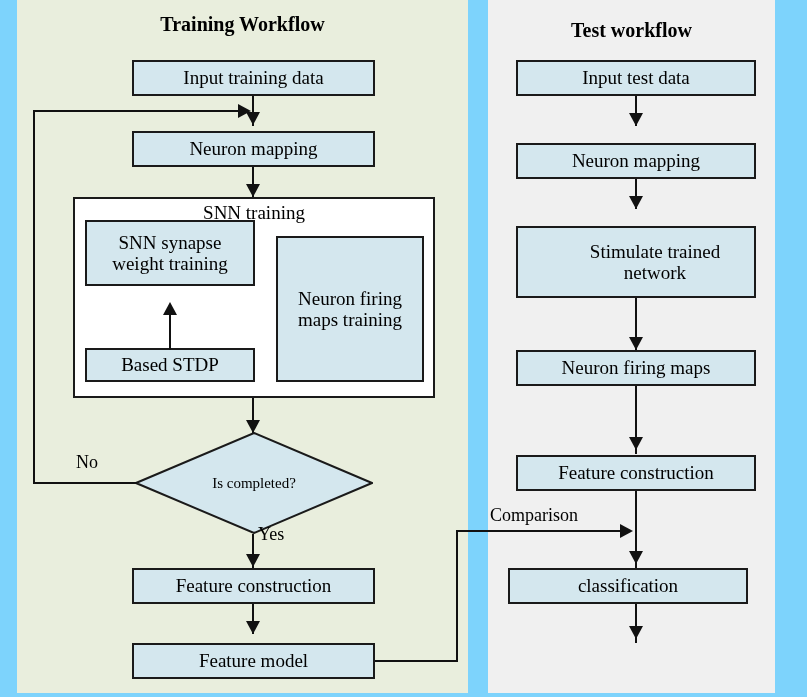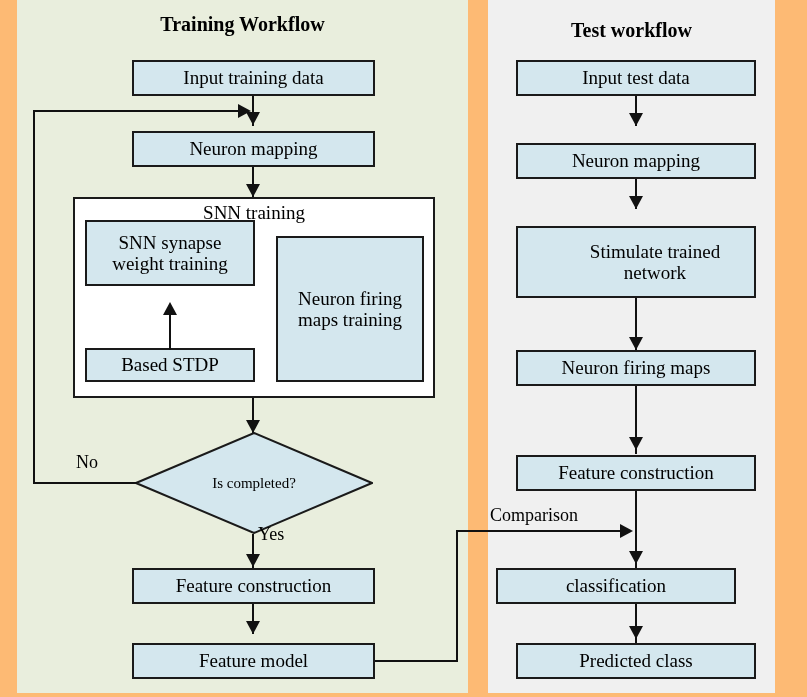--- a/index.html
+++ b/index.html
@@ -4,21 +4,21 @@
 <style>
   html, body {
     margin: 0;
     padding: 0;
     background: #ffffff;
   }
   #canvas {
     position: relative;
     width: 807px;
     height: 697px;
-    background: #fdba74;
+    background: #7dd3fc;
     overflow: hidden;
     font-family: "Liberation Serif", "DejaVu Serif", serif;
   }
   .panel {
     position: absolute;
   }
   #train-panel {
     left: 17px; top: 0px; width: 451px; height: 693px;
     background: #e9eedd;
   }
@@ -197,20 +197,19 @@
   <div class="node" style="left:516px; top:350px; width:240px; height:36px;">Neuron firing maps</div>
 
   <div class="edge edge-v" style="left:635px; top:386px; height:68px;"></div>
   <div class="arrow-down" style="left:629px; top:437px;"></div>
 
   <div class="node" style="left:516px; top:455px; width:240px; height:36px;">Feature construction</div>
 
   <div class="edge edge-v" style="left:635px; top:491px; height:77px;"></div>
   <div class="arrow-down" style="left:629px; top:551px;"></div>
 
-  <div class="node" style="left:496px; top:568px; width:240px; height:36px;">classification</div>
+  <div class="node" style="left:508px; top:568px; width:240px; height:36px;">classification</div>
 
   <div class="edge edge-v" style="left:635px; top:604px; height:39px;"></div>
   <div class="arrow-down" style="left:629px; top:626px;"></div>
 
-  <div class="node" style="left:516px; top:643px; width:240px; height:36px;">Predicted class</div>
 
 </div>
 
 </body></html>

